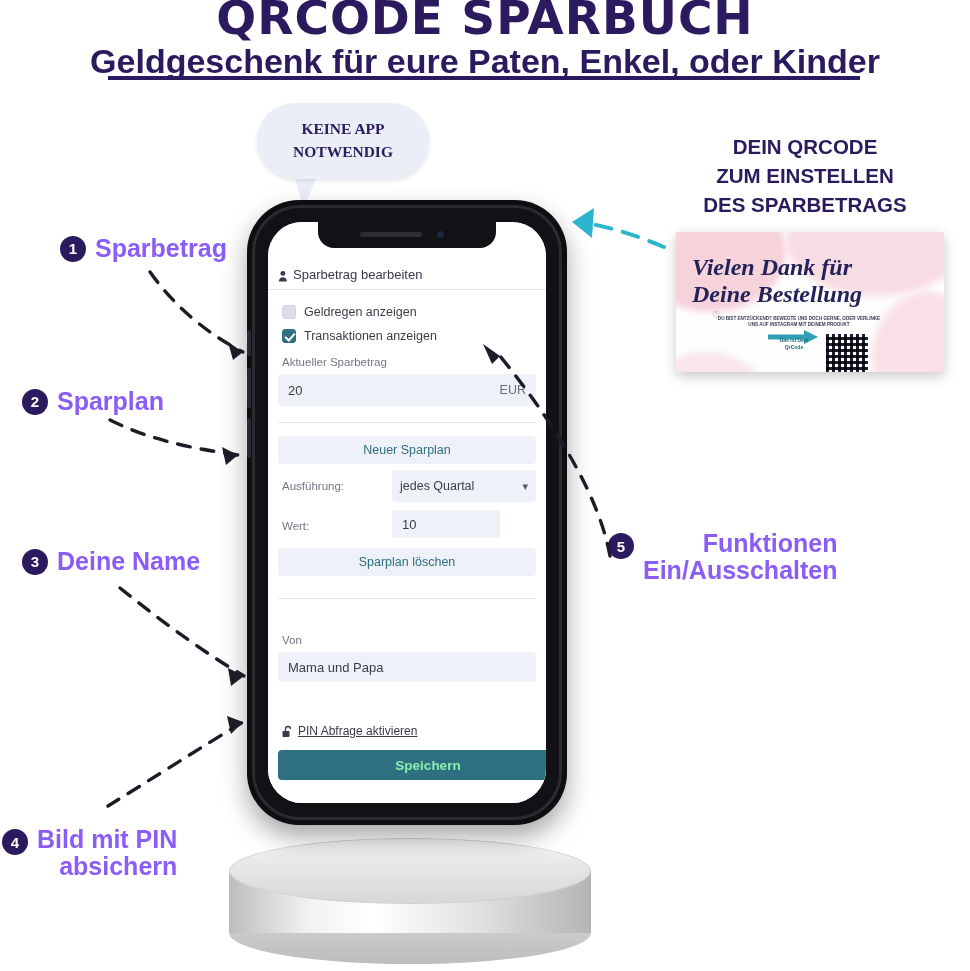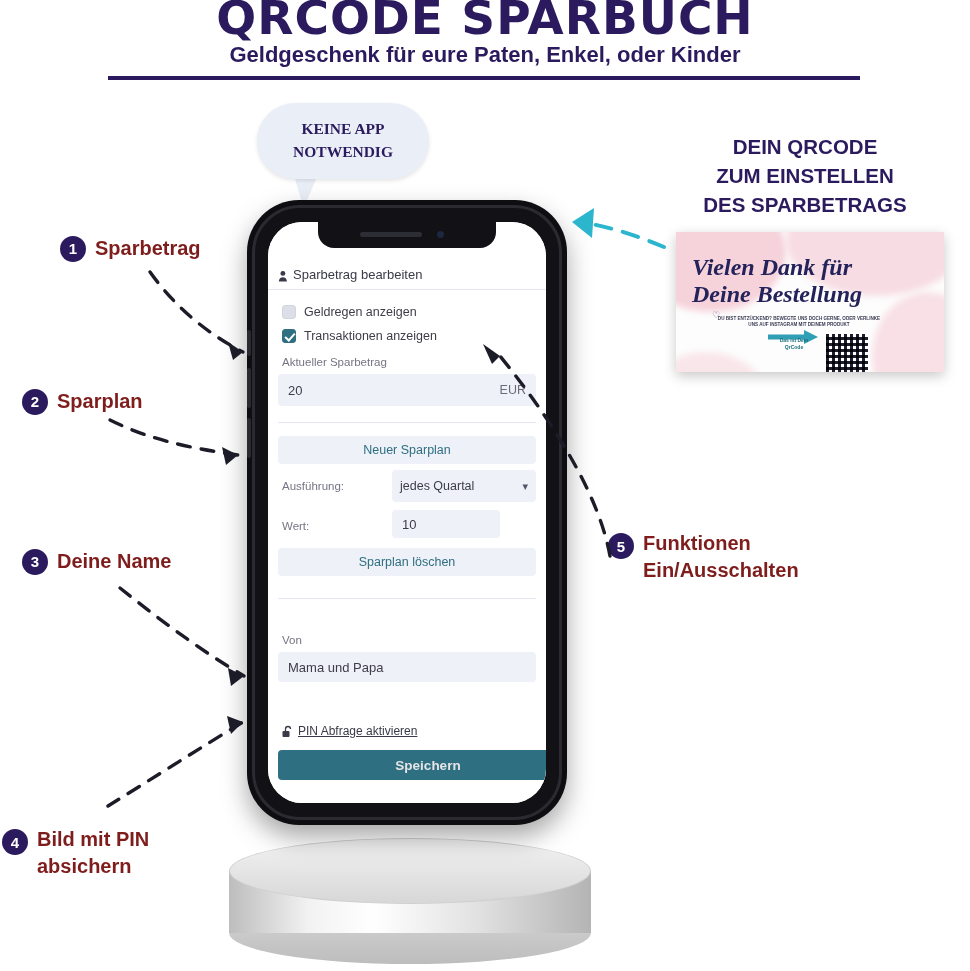--- a/index.html
+++ b/index.html
@@ -34,21 +34,21 @@
     letter-spacing: 1px;
     color: #2b1b5e;
     font-family: "DejaVu Sans", sans-serif;
   }
   .subtitle {
     position: absolute;
     top: 42px;
     left: 0;
     width: 970px;
     text-align: center;
-    font-size: 22px;
+    font-size: 34px;
     font-weight: bold;
     color: #2b1b5e;
   }
   .subtitle-underline {
     position: absolute;
     top: 76px;
     left: 108px;
     width: 752px;
     height: 4px;
     background: #2b1b5e;
@@ -294,21 +294,21 @@
   }
   .lock-icon { margin-right: 4px; display:inline-block; }
   .save-btn {
     position: absolute;
     left: 10px;
     top: 528px;
     width: 300px;
     height: 30px;
     background: #2f6f82;
     border-radius: 4px;
-    color: #e5e5e5;
+    color: #86efac;
     font-size: 13.5px;
     font-weight: bold;
     display: flex;
     align-items: center;
     justify-content: center;
   }
 
   
   .pedestal-top {
     position: absolute;
@@ -462,24 +462,25 @@
     color: #fff;
     font-size: 15px;
     font-weight: bold;
     display: flex;
     align-items: center;
     justify-content: center;
     flex: none;
     margin-right: 9px;
   }
   .callout .ctext {
-    font-size: 20px;
-    font-weight: bold;
-    color: #7f1d1d;
+    font-size: 25px;
+    font-weight: bold;
+    color: #8b5cf6;
     line-height: 27px;
+    text-align: right;
   }
   .c1 { left: 60px;  top: 235px; }
   .c2 { left: 22px;  top: 388px; }
   .c3 { left: 22px;  top: 548px; }
   .c4 { left: 2px;   top: 826px; align-items: flex-start; }
   .c5 { left: 608px; top: 530px; align-items: flex-start; }
   .c4 .bullet, .c5 .bullet { margin-top: 3px; }
 
   svg.overlay {
     position: absolute;

